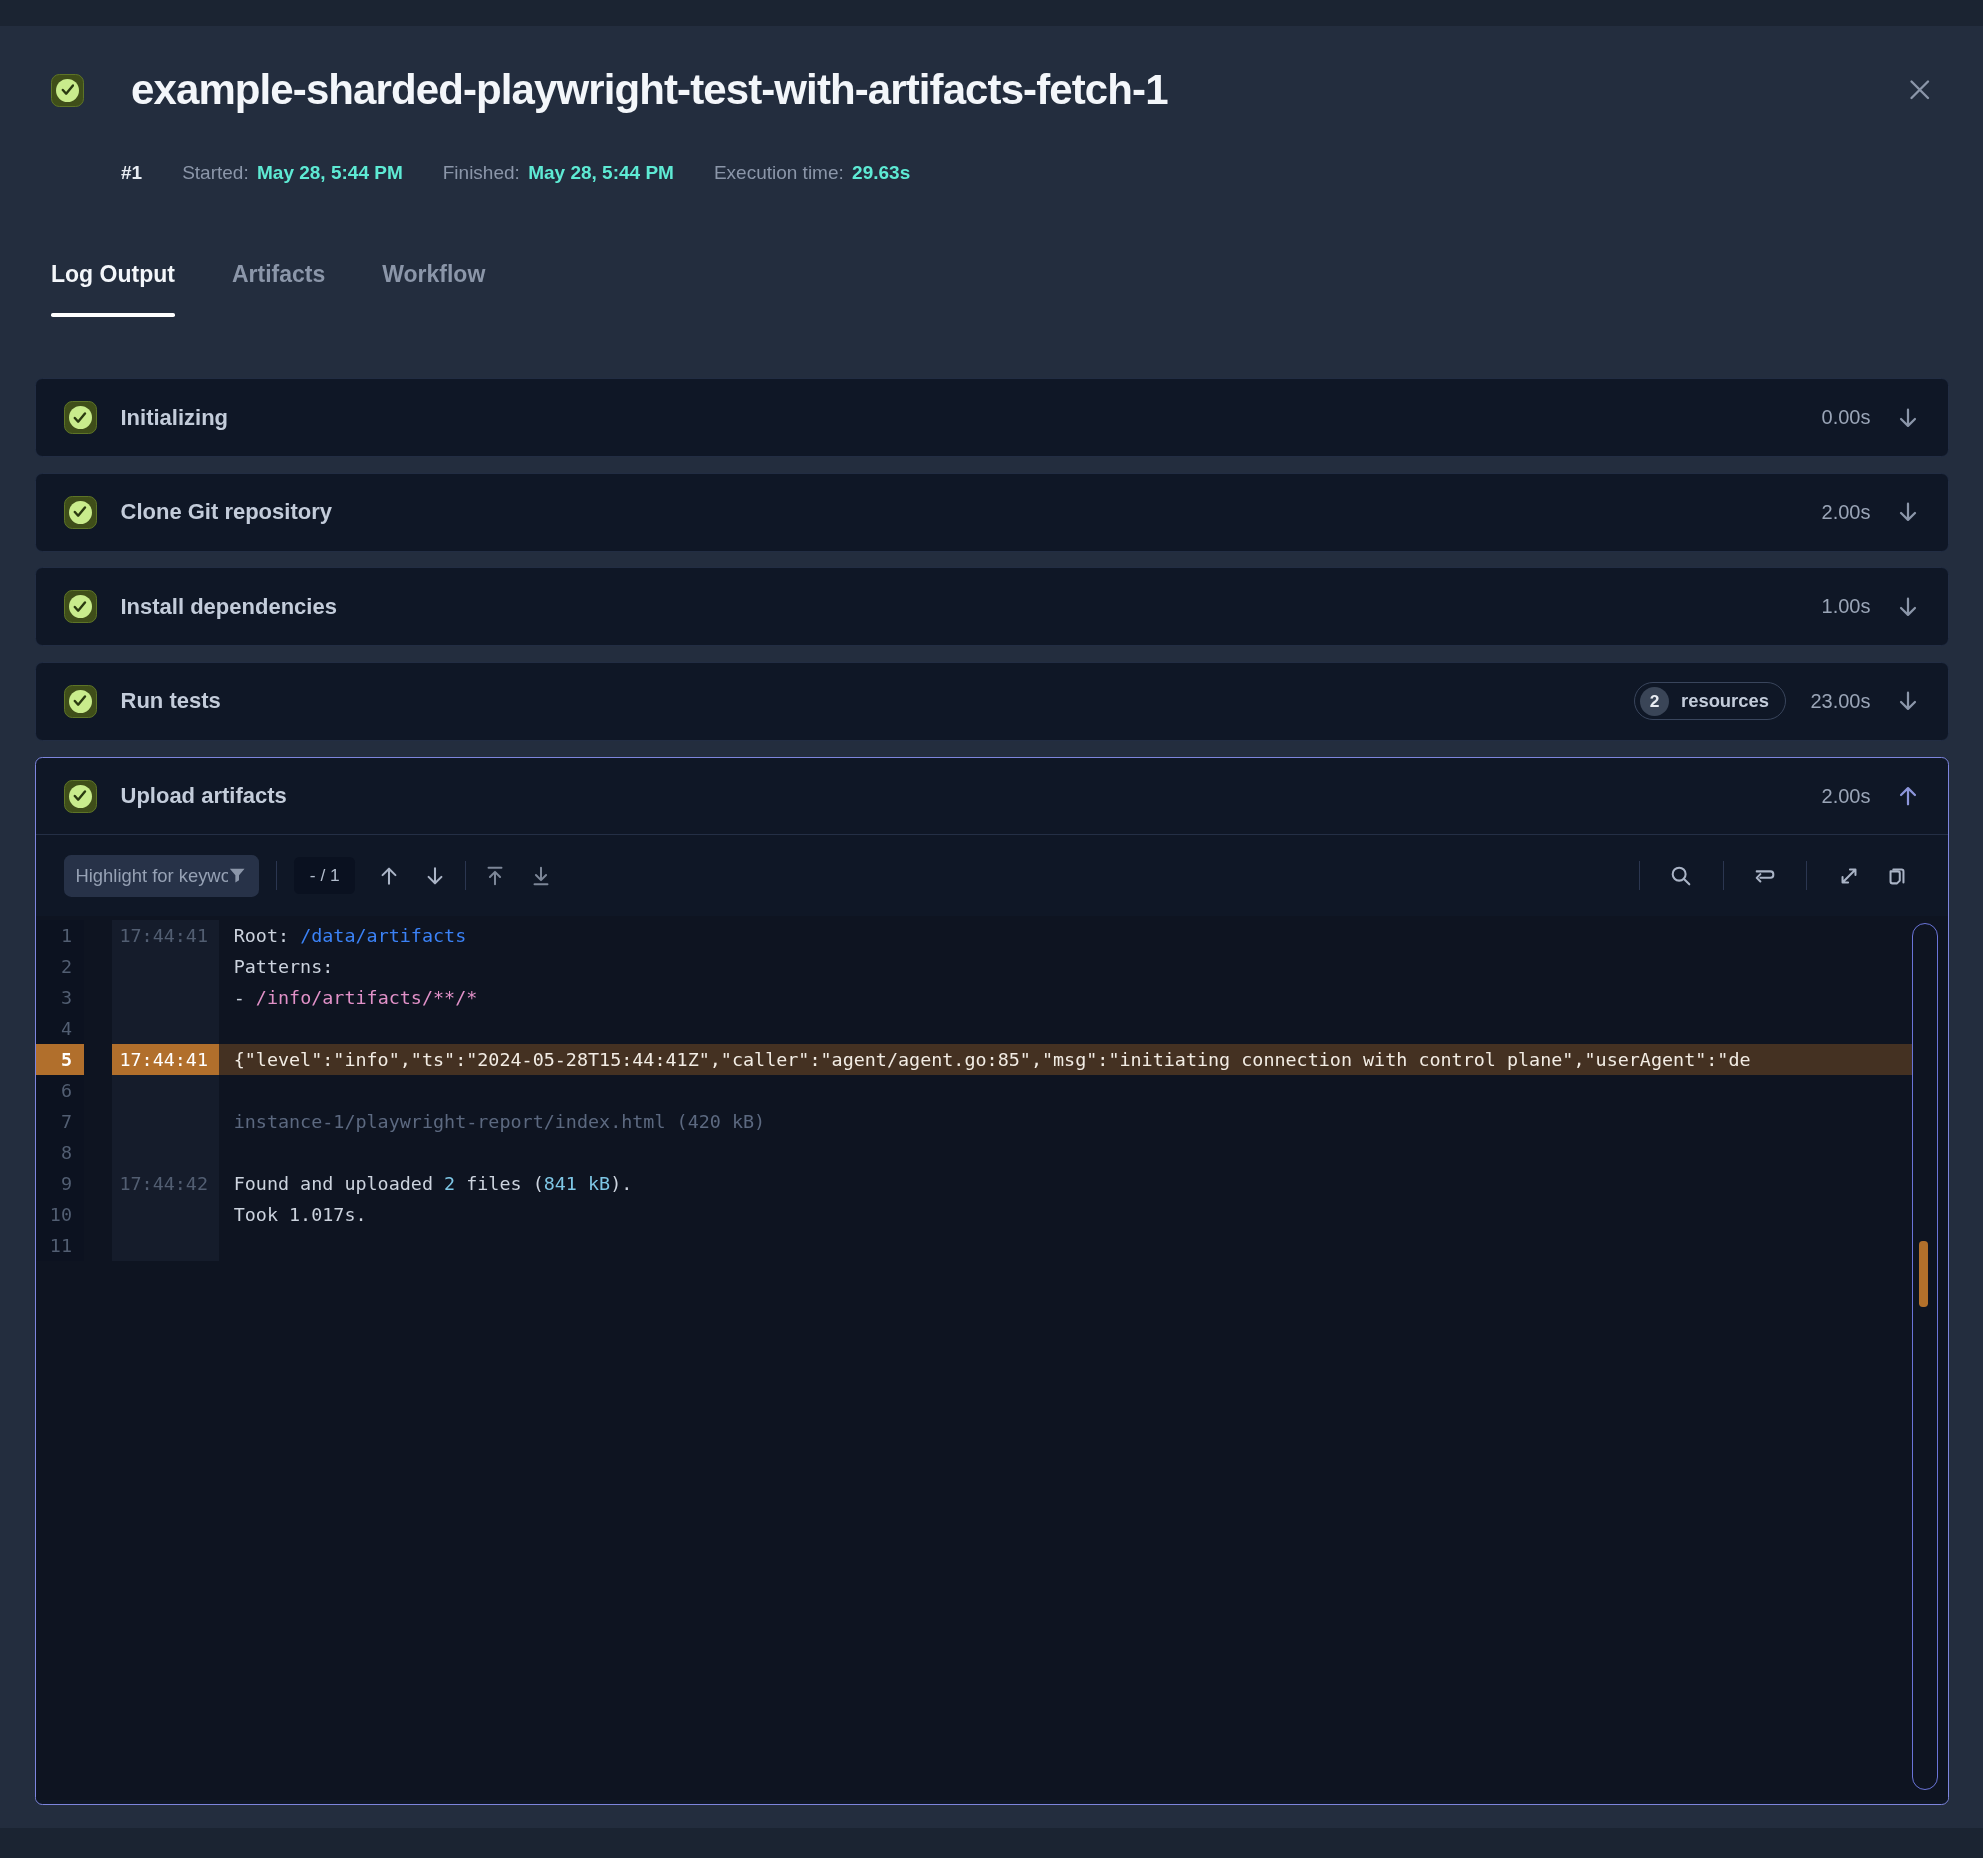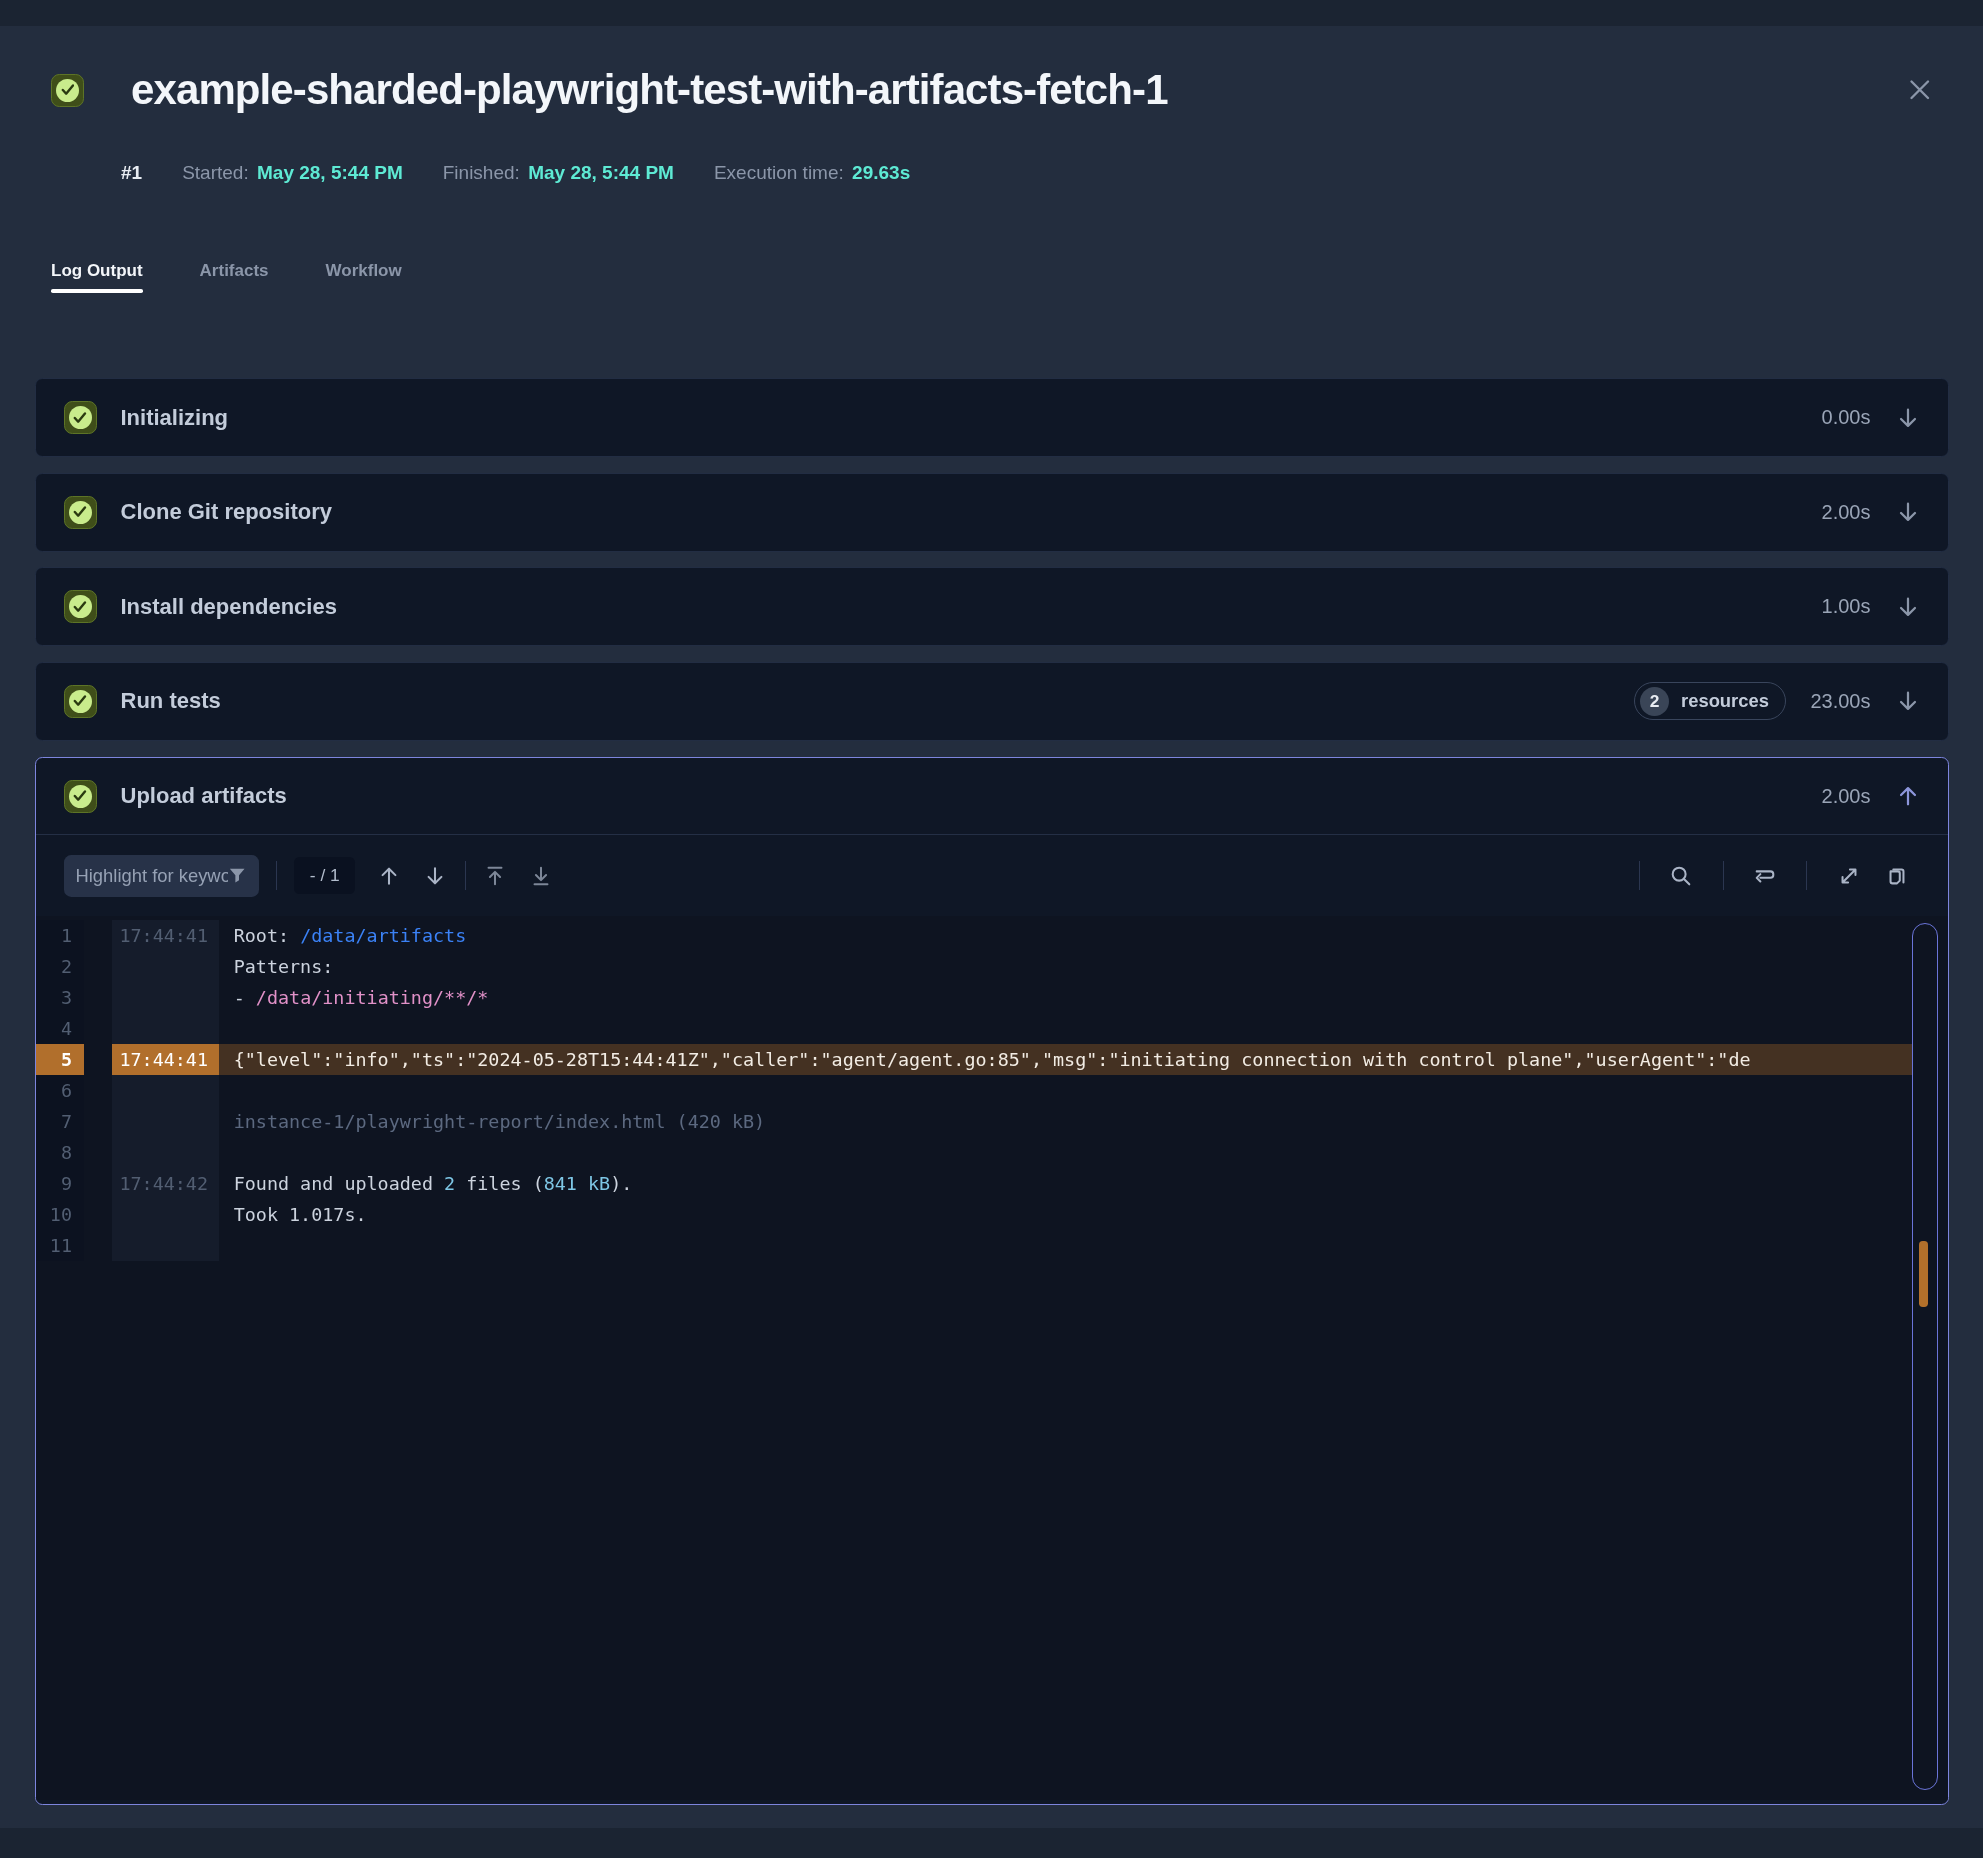--- a/index.html
+++ b/index.html
@@ -15,21 +15,21 @@
 
   
   .meta { position:absolute; top:162px; left:121px; display:flex; align-items:center; font-size:19px; color:#8b96a9; }
   .meta .group { display:flex; align-items:center; margin-right:40px; }
   .meta .lbl { margin-right:8.3px; }
   .meta .val { color:#5eead4; font-weight:700; }
   .run-number { color:#e8ecf2; font-weight:700; margin-right:40px; }
 
   
   .tabs { position:absolute; top:261px; left:51px; display:flex; gap:57px; }
-  .tab { font-size:17px; font-weight:700; color:#8b96a9; position:relative; padding-bottom:12px; cursor:pointer; }
+  .tab { font-size:23px; font-weight:700; color:#8b96a9; position:relative; padding-bottom:29px; cursor:pointer; }
   .tab.active { color:#f3f6fa; }
   .tab.active::after { content:''; position:absolute; left:0; right:0; bottom:0; height:3.7px; background:#ffffff; border-radius:1.8px; }
 
   
   .steps { position:absolute; top:378px; left:35px; width:1914px; }
   .step-row { height:79px; background:#0f1726; border:0.9px solid #222d43; border-radius:7.3px; margin-bottom:15.6px; display:flex; align-items:center; padding:0 27.5px;text-align:right; }
   .step-label { margin-left:24px; font-size:22px; font-weight:700; color:#c3ccda; }
   .step-right { margin-left:auto; display:flex; align-items:center; gap:24px; }
   .duration { font-size:20px; color:#9aa5b7; }
   .icon-btn { display:flex; align-items:center; justify-content:center; cursor:pointer; }
@@ -275,21 +275,21 @@
             <path d="M6 9h8a2 2 0 0 1 2 2v8l-3 3H8a2 2 0 0 1-2-2V9z" stroke="#aab4c6" stroke-width="2.2" stroke-linejoin="round" transform="translate(0,-1)"></path>
           </svg>
         </span>
     </div>
   </div>
 
   <div class="log-area">
     <div>
         <div class="log-line"><span class="ln-num">1</span><span class="ln-time">17:44:41</span><span class="ln-text"><span>Root: </span><span style="color: #3b82f6;">/data/artifacts</span></span></div>
         <div class="log-line"><span class="ln-num">2</span><span class="ln-time"></span><span class="ln-text"><span>Patterns:</span></span></div>
-        <div class="log-line"><span class="ln-num">3</span><span class="ln-time"></span><span class="ln-text"><span>- </span><span style="color: rgb(225, 145, 200);">/data/initiating/**/*</span></span></div>
+        <div class="log-line"><span class="ln-num">3</span><span class="ln-time"></span><span class="ln-text"><span>- </span><span style="color: rgb(225, 145, 200);">/info/artifacts/**/*</span></span></div>
         <div class="log-line"><span class="ln-num">4</span><span class="ln-time"></span><span class="ln-text"></span></div>
         <div class="log-line highlighted"><span class="ln-num">5</span><span class="ln-time">17:44:41</span><span class="ln-text"><span>{"level":"info","ts":"2024-05-28T15:44:41Z","caller":"agent/agent.go:85","msg":"initiating connection with control plane","userAgent":"de</span></span></div>
         <div class="log-line"><span class="ln-num">6</span><span class="ln-time"></span></div>
         <div class="log-line"><span class="ln-num">7</span><span class="ln-time"></span><span class="ln-text"><span style="color: rgb(92, 105, 128);">instance-1/playwright-report/index.html (420 kB)</span></span></div>
         <div class="log-line"><span class="ln-num">8</span><span class="ln-time"></span><span class="ln-text"></span></div>
         <div class="log-line"><span class="ln-num">9</span><span class="ln-time">17:44:42</span><span class="ln-text"><span>Found and uploaded </span><span style="color: rgb(126, 199, 230);">2</span><span> files (</span><span style="color: rgb(126, 199, 230);">841 kB</span><span>).</span></span></div>
         <div class="log-line"><span class="ln-num">10</span><span class="ln-time"></span><span class="ln-text"><span>Took 1.017s.</span></span></div>
         <div class="log-line"><span class="ln-num">11</span><span class="ln-time"></span><span class="ln-text"></span></div>
       </div>
     <div class="scrollbar-track">

